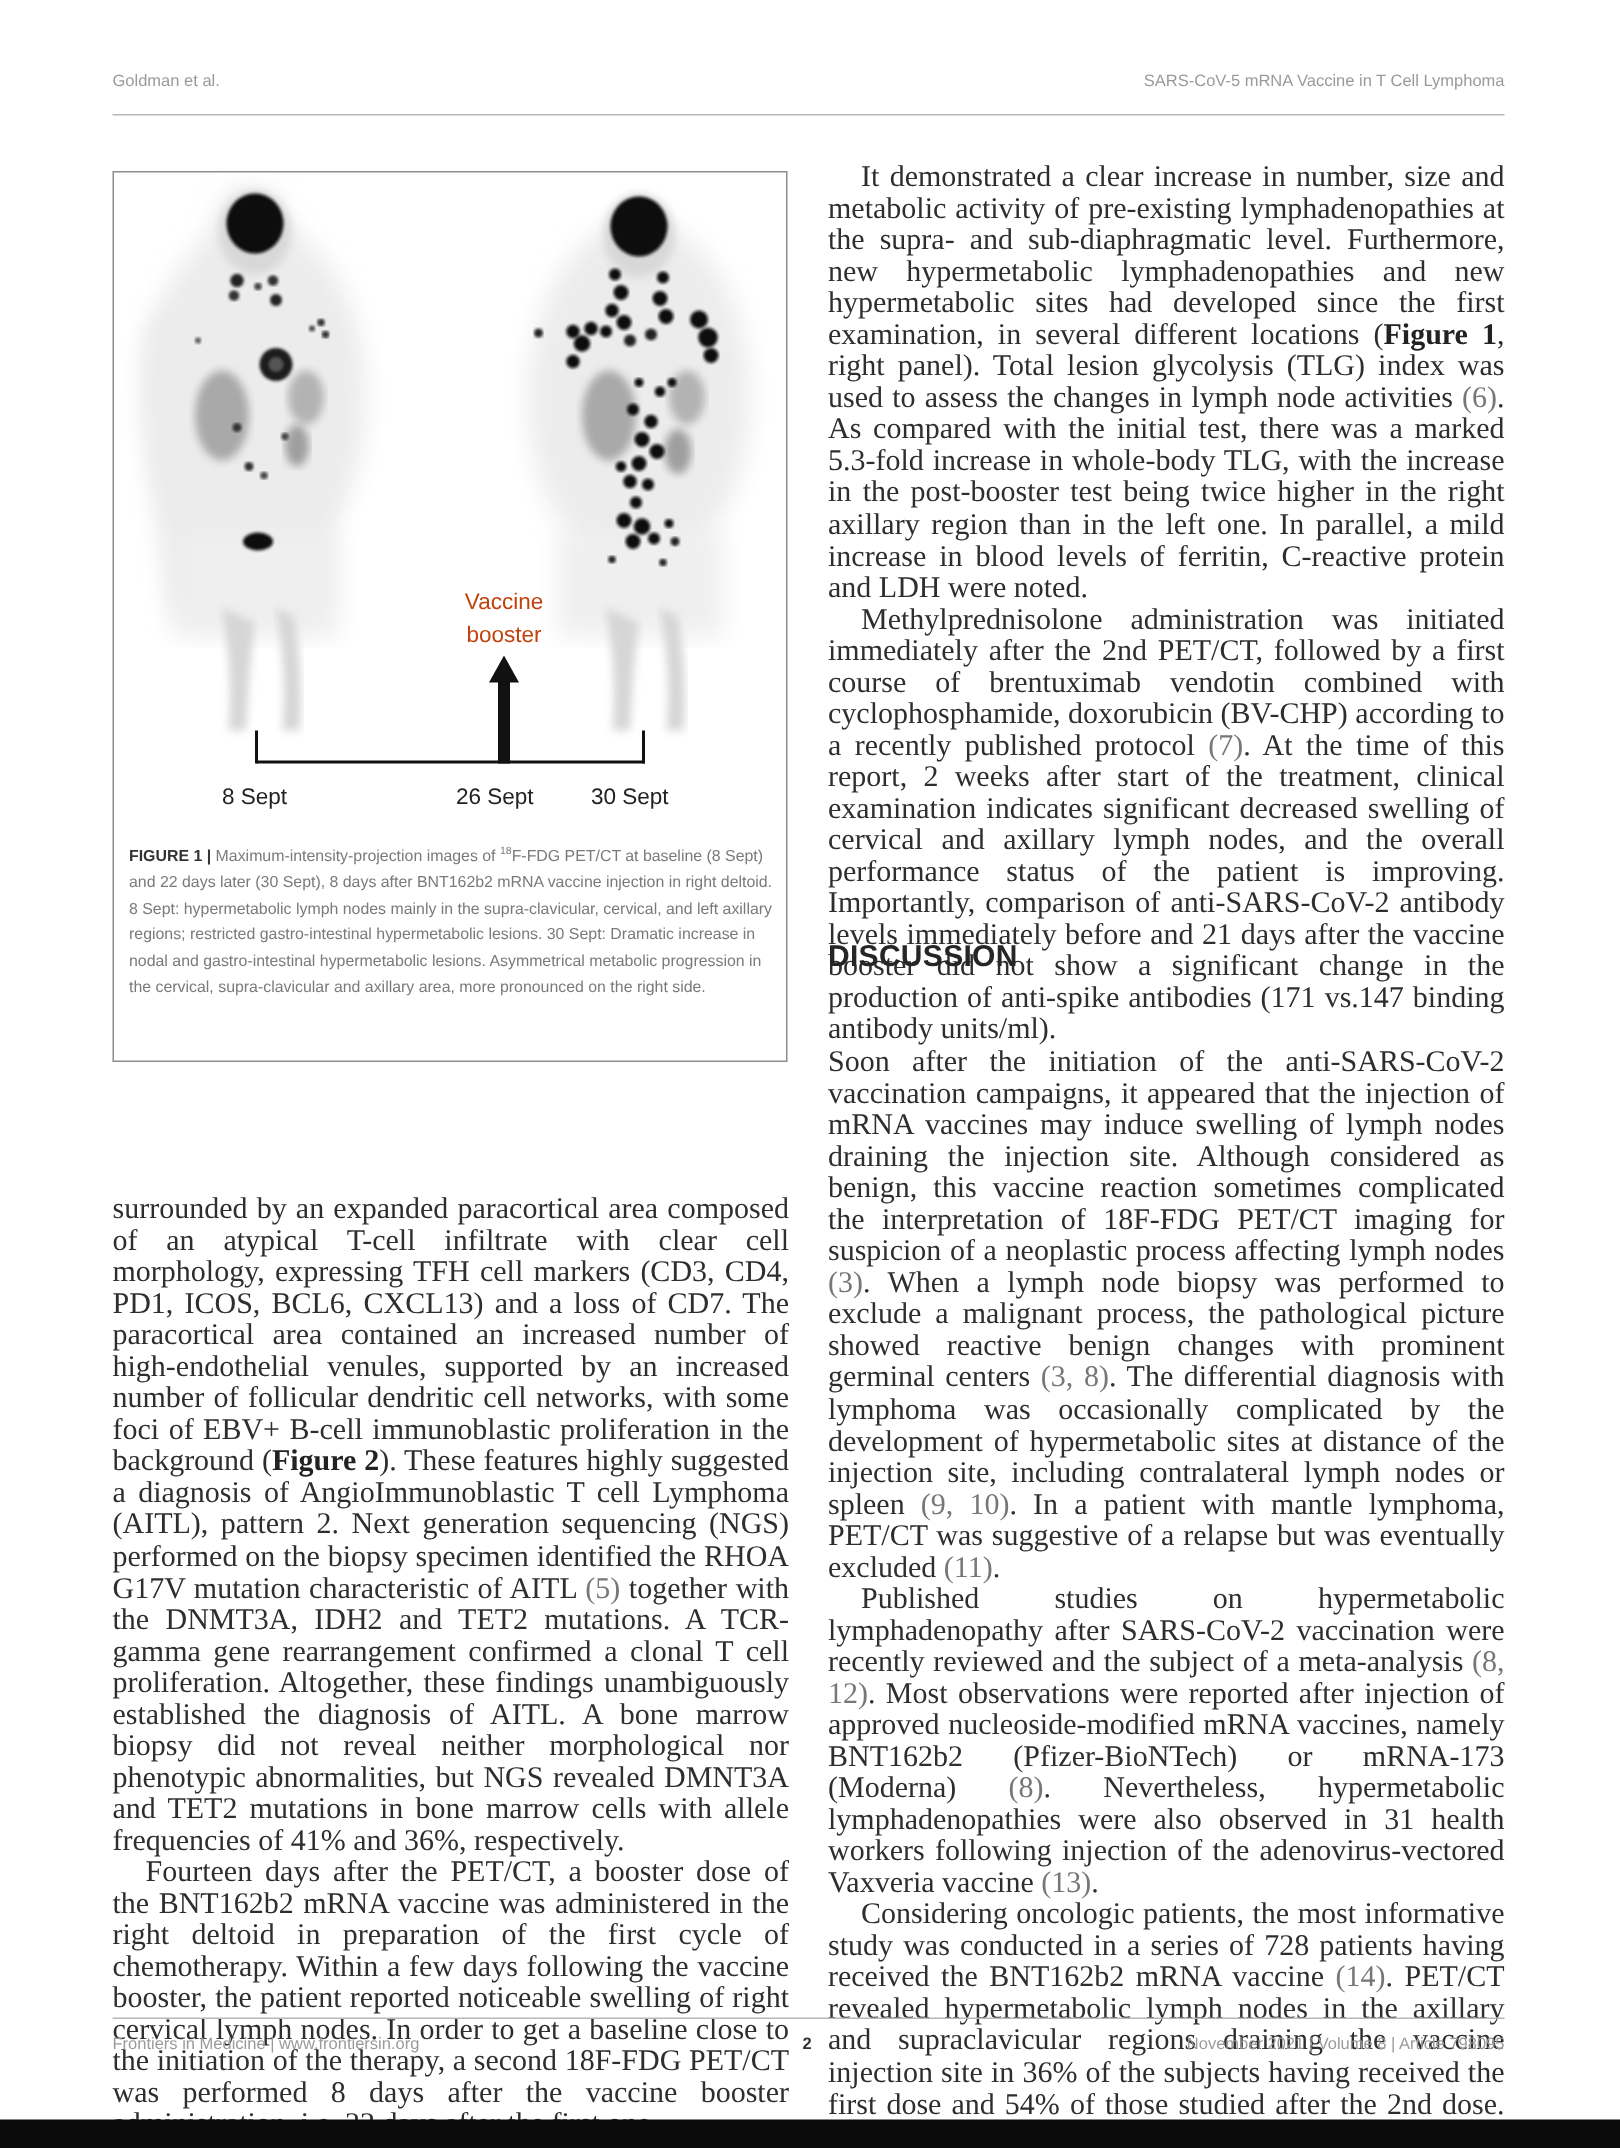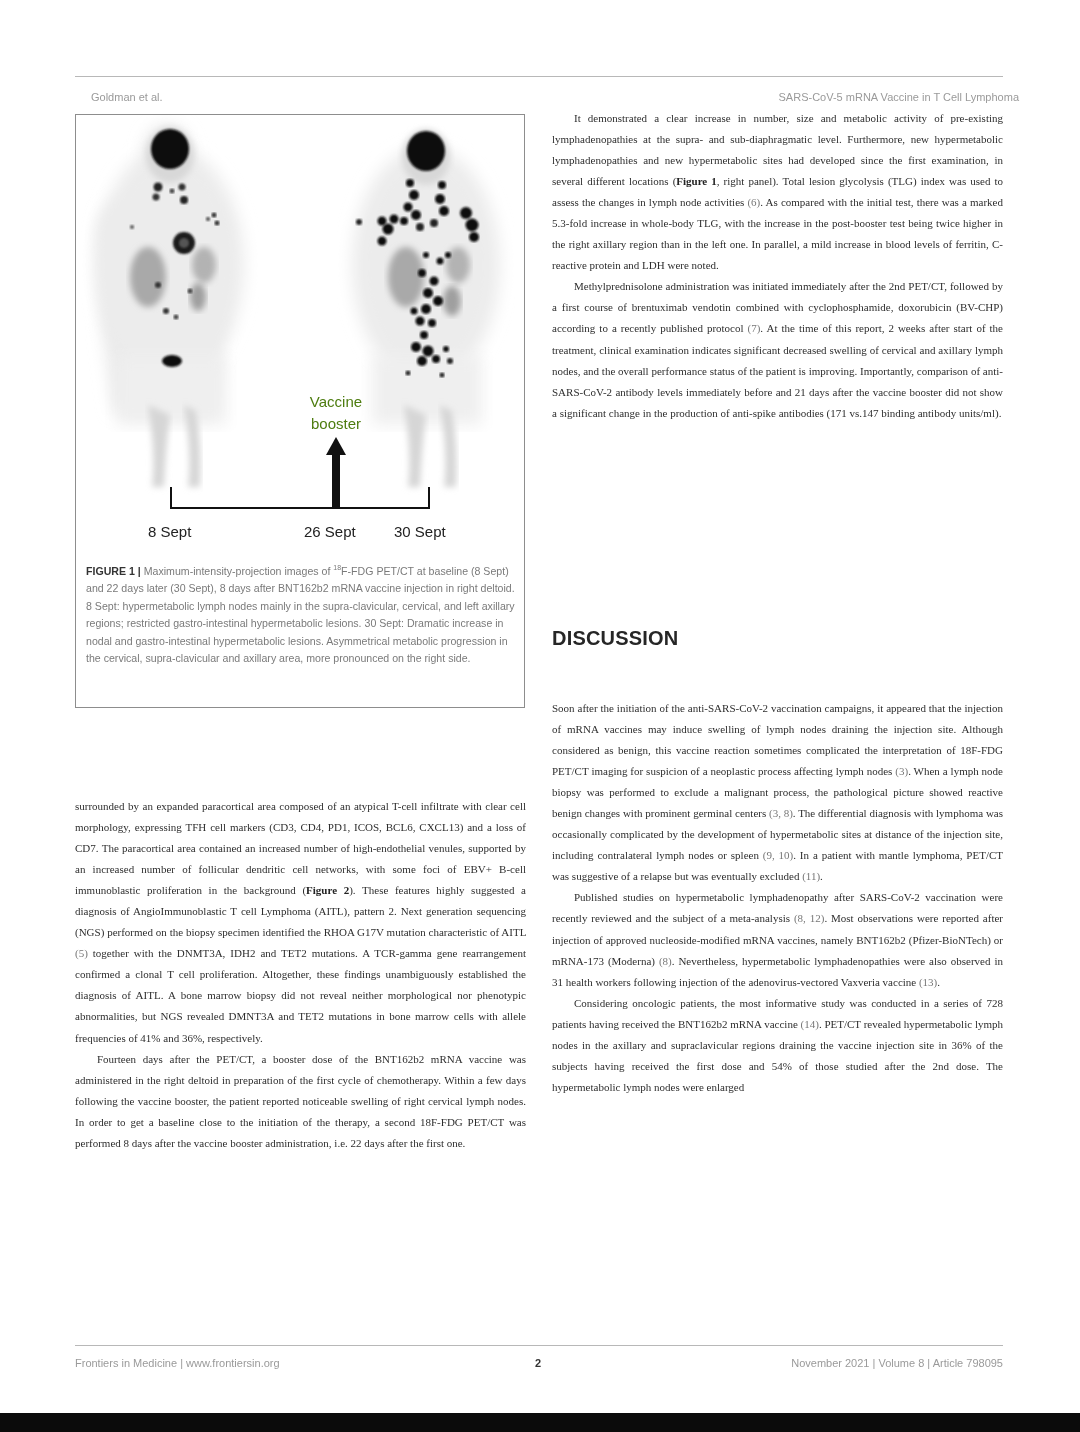--- a/index.html
+++ b/index.html
@@ -2,56 +2,56 @@
 <html><head>
 <meta charset="utf-8">
 <style>
   html, body { margin: 0; padding: 0; }
   body {
     width: 1080px; height: 1432px; position: relative; overflow: hidden;
     background: #ffffff; color: #2a2a2a;
     font-family: "Liberation Serif", serif;
   }
   .running-head {
-    position: absolute; top: 48px; left: 91px; width: 928px; height: 18px;
-    font-family: "Liberation Sans", sans-serif; font-size: 11px; color: #9a9a9a; margin-top: 43px;
+    position: absolute; top: 48px; left: 75px; width: 928px; height: 18px;
+    font-family: "Liberation Sans", sans-serif; font-size: 11px; color: #9a9a9a;
   }
   .running-head .left { position: absolute; left: 0; top: 0; }
   .running-head .right { position: absolute; right: 0; top: 0; }
   .head-rule {
     position: absolute; top: 76px; left: 75px; width: 928px; height: 0;
     border-top: 1.5px solid #b8b8b8;
   }
 
   
   .figure-box {
     position: absolute; left: 75px; top: 114px; width: 450px; height: 594px;
     border: 1.5px solid #8d8d8d; box-sizing: border-box; background: #fff;
   }
   .figure-art { position: absolute; left: 0; top: 0; width: 447px; height: 450px; }
   .timeline-label {
     position: absolute; font-family: "Liberation Sans", sans-serif;
     font-size: 15px; color: #222; white-space: nowrap;
   }
   .booster-label {
     position: absolute; left: 210px; top: 276px; width: 100px; text-align: center;
-    font-family: "Liberation Sans", sans-serif; font-size: 15px; line-height: 22px; color: #4d7c0f;
+    font-family: "Liberation Sans", sans-serif; font-size: 15px; line-height: 22px; color: #c2410c;
   }
   .caption {
     position: absolute; left: 10px; top: 448px; width: 430px;
     font-family: "Liberation Sans", sans-serif; font-size: 10.6px; line-height: 17.4px;
     color: #7a7a7a;
   }
   .caption .fig-label { font-weight: bold; color: #333; margin-top: 31px; }
   .caption sup { font-size: 7px; line-height: 0; }
 
   
   .col {
     position: absolute; width: 451px;
-    font-size: 11px; line-height: 21.05px; color: #2e2e2e;
+    font-size: 20px; line-height: 21.05px; color: #2e2e2e;
     text-align: justify; hyphens: manual;
   }
   .col p { margin: 0; text-indent: 0; }
   .col p.indent { text-indent: 22px; }
   .col .ref { color: #777; }
   .col b { color: #222; }
 
   .section-heading {
     position: absolute; left: 552px; top: 627px;
     font-family: "Liberation Sans", sans-serif; font-weight: bold; font-size: 20px;

